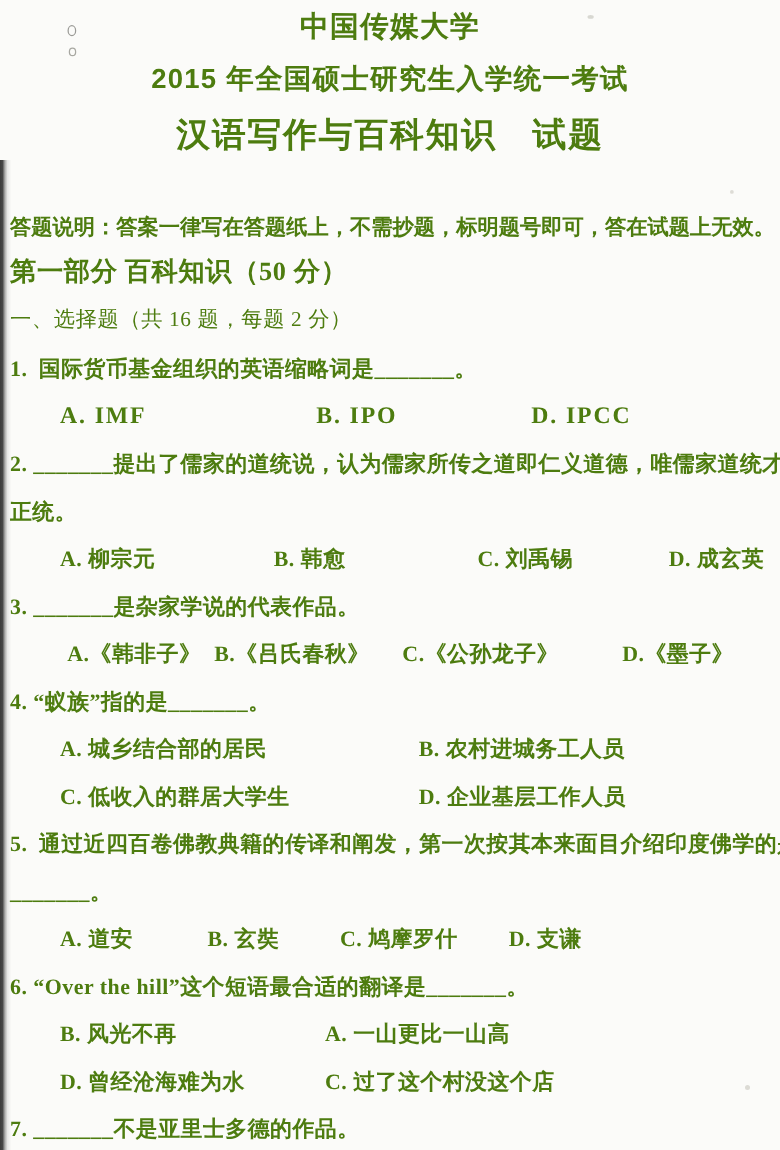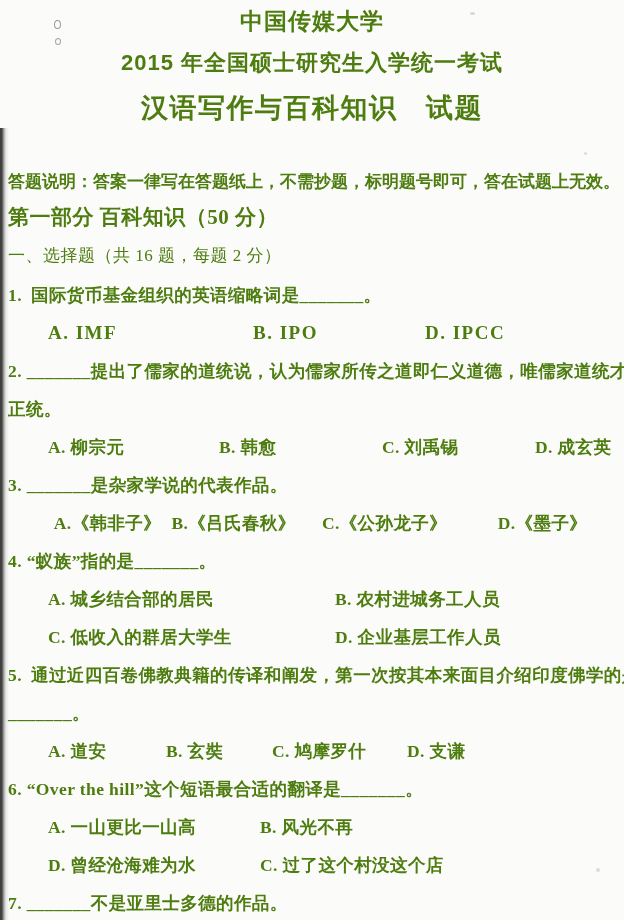--- a/index.html
+++ b/index.html
@@ -149,22 +149,22 @@
           <span class="opt">A. 道安</span>
           <span class="opt">B. 玄奘</span>
           <span class="opt">C. 鸠摩罗什</span>
           <span class="opt">D. 支谦</span>
         </div>
       </div>
 
       <div>
         <div class="q-line">6. “Over the hill”这个短语最合适的翻译是_______。</div>
         <div class="opts cols-q6">
+          <span class="opt">B. 风光不再</span>
           <span class="opt">A. 一山更比一山高</span>
-          <span class="opt">B. 风光不再</span>
         </div>
         <div class="opts cols-q6">
           <span class="opt">D. 曾经沧海难为水</span>
           <span class="opt">C. 过了这个村没这个店</span>
         </div>
       </div>
 
       <div>
         <div class="q-line">7. _______不是亚里士多德的作品。</div>
       </div>

